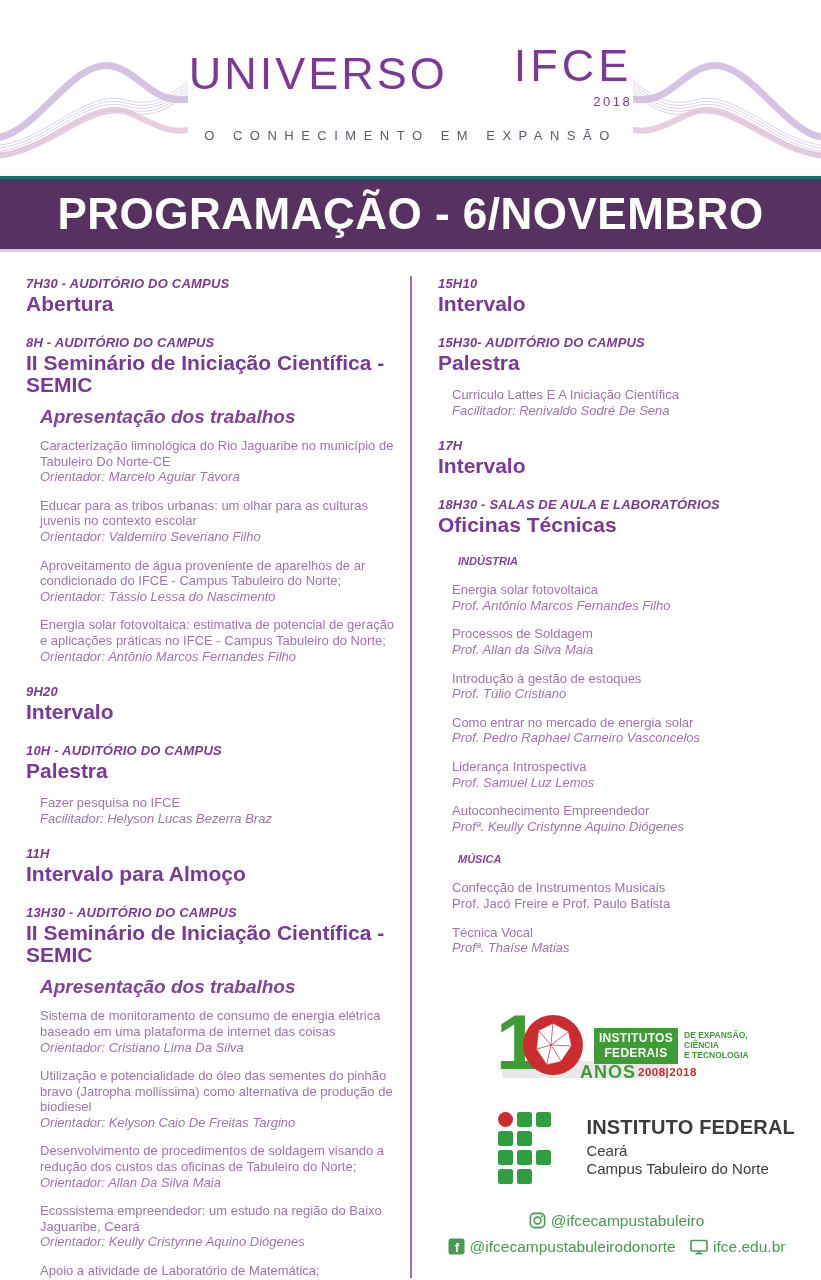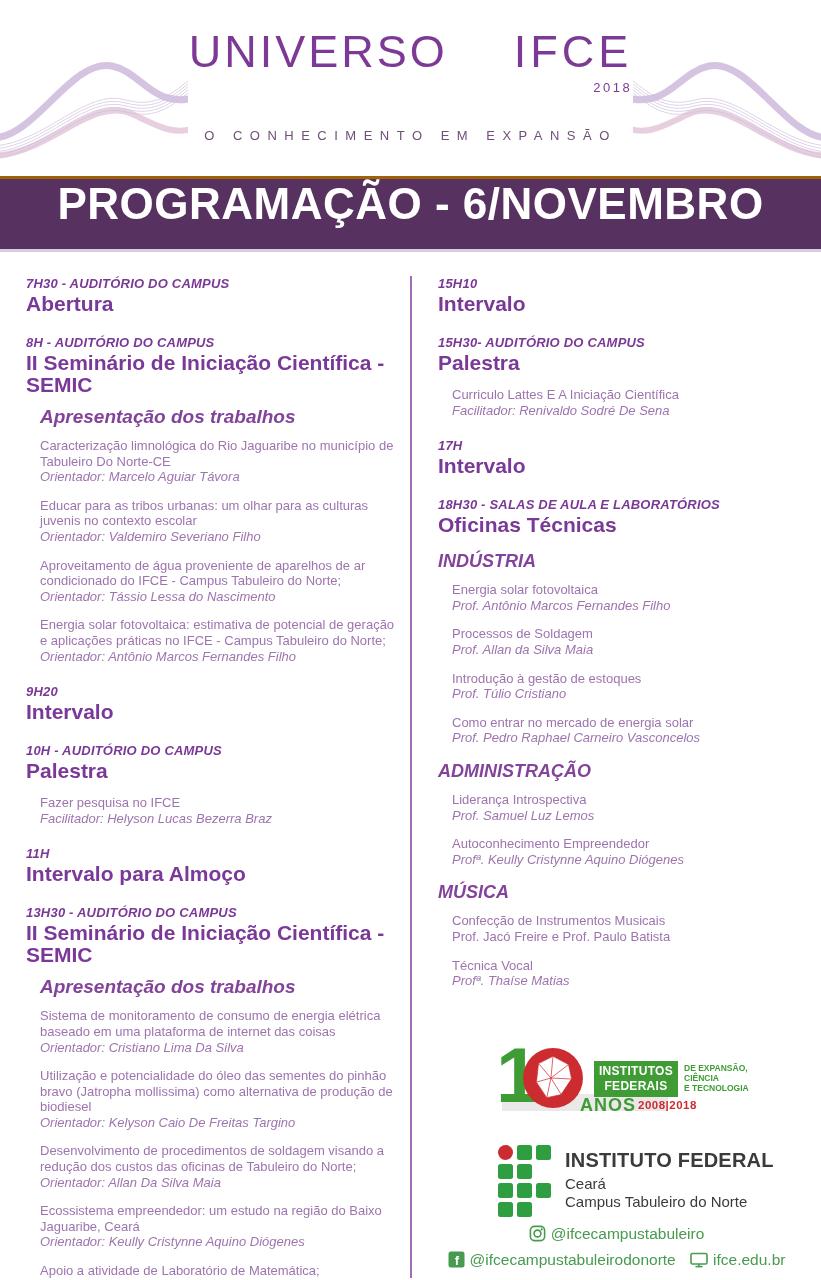--- a/index.html
+++ b/index.html
@@ -5,62 +5,62 @@
   html,body{margin:0;padding:0;background:#fff;}
   .page{position:relative;width:821px;height:1280px;background:#fff;overflow:hidden;
         font-family:"Liberation Sans",sans-serif;}
 
   
   .header{position:relative;height:162px;}
   .wave{position:absolute;top:38px;width:188px;height:122px;pointer-events:none;}
   .wave.left{left:0;}
   .wave.right{right:0;transform:scaleX(-1);}
   .logo-row{position:absolute;left:50%;top:26px;transform:translateX(-50%);
-            display:flex;align-items:flex-start;height:96px;gap:24px;}
+            display:flex;align-items:center;height:96px;gap:24px;}
   .logo-word{position:relative;font-size:45px;letter-spacing:3px;color:#7C3A96;z-index:2;}
   .ifce-block{display:flex;flex-direction:column;align-items:flex-end;margin-left:42px;z-index:2;}
   .logo-brand{font-size:45px;letter-spacing:4px;color:#7C3A96;}
   .logo-year{font-size:13px;letter-spacing:2.5px;color:#7C3A96;margin-top:2px;}
   .tagline{position:absolute;top:128px;width:100%;text-align:center;
            font-size:13px;letter-spacing:7.5px;color:#6E4F79;}
 
   
   .banner{margin-top:14px;height:70px;background:#57315F;
-          border-top:3px solid #a16207;border-bottom:3px solid #D9CBE3;
-          display:flex;justify-content:center;}
+          border-top:3px solid #0f766e;border-bottom:3px solid #D9CBE3;
+          display:flex;align-items:center;justify-content:center;}
   .banner h1{margin:0;color:#fff;font-size:44px;font-weight:bold;letter-spacing:.5px;}
 
   
   .main{display:flex;align-items:stretch;padding:24px 26px 0 26px;height:1026px;box-sizing:border-box;}
   .col-left{width:378px;flex:none;}
   .divider{width:2px;background:#A36DB3;flex:none;margin-left:6px;}
   .col-right{flex:1;padding-left:26px;display:flex;flex-direction:column;}
 
   .session{margin-bottom:20px;}
   .session-time{color:#7A3897;font-weight:bold;font-style:italic;font-size:13px;line-height:15px;letter-spacing:.2px;}
   .session-title{color:#7A3897;font-weight:bold;font-size:21px;line-height:22px;margin-top:2px;}
   .session-sub{color:#83439A;font-weight:bold;font-style:italic;font-size:19px;line-height:16px;margin:13px 0 0 14px;}
-  .group-heading{color:#83439A;font-weight:bold;font-style:italic;font-size:18px;line-height:16px;margin:17px 0 0 0;}
+  .group-heading{color:#83439A;font-weight:bold;font-style:italic;font-size:11px;line-height:16px;margin:17px 0 0 20px;}
   .work{margin:13px 0 0 14px;color:#9E74AE;font-size:13px;line-height:15.6px;}
   .work-person{font-style:italic;}
   .work-person.upright{font-style:normal;}
 
   
   .badge-ten{position:relative;width:262px;height:74px;margin:34px 0 0 58px;flex:none;}
   .ty-gray{position:absolute;left:6px;top:51px;width:166px;height:17px;background:#EAE8E9;}
   .ty-one{position:absolute;left:0;top:-8px;font-size:78px;line-height:80px;font-weight:bold;color:#3F9C35;}
   .ty-zero{position:absolute;left:26px;top:4px;width:62px;height:62px;}
   .ty-org{position:absolute;left:98px;top:18px;width:84px;background:#3F9C35;color:#fff;
           font-weight:bold;font-size:12px;line-height:15px;text-align:center;padding:3px 0;letter-spacing:.3px;}
   .ty-tags{position:absolute;left:188px;top:20px;color:#3F9C35;font-weight:bold;font-size:8.5px;line-height:10px;}
   .ty-anos{position:absolute;left:84px;top:52px;color:#3F9C35;font-weight:bold;font-size:18px;letter-spacing:1px;}
   .ty-years{position:absolute;left:142px;top:56px;color:#CC2C2F;font-weight:bold;font-size:11.5px;letter-spacing:.5px;}
 
   
-  .if-logo{display:flex;gap:14px;margin:28px 0 0 60px;align-items:flex-start;flex:none;}
+  .if-logo{display:flex;gap:14px;margin:28px 0 0 60px;align-items:flex-start;flex:none;justify-content:space-between;}
   .if-row{display:flex;gap:4px;margin-bottom:4px;}
   .if-row i{width:15px;height:15px;background:#2F9E41;border-radius:2.5px;display:block;}
   .if-row i.dot{border-radius:50%;background:#CB2C30;}
   .if-text{margin-top:4px;}
   .if-name{font-size:20px;font-weight:bold;color:#3B3B3A;letter-spacing:.2px;}
   .if-state{font-size:15px;color:#3B3B3A;margin-top:3px;}
   .if-campus{font-size:15px;color:#3B3B3A;margin-top:1px;}
 
   
   .social{margin-top:auto;padding-bottom:18px;text-align:center;color:#479A4E;font-size:15.5px;line-height:26px;}
@@ -211,21 +211,20 @@
               <div class="work-person">Prof. Allan da Silva Maia</div>
             </div>
             <div class="work">
               <div class="work-title">Introdução à gestão de estoques</div>
               <div class="work-person">Prof. Túlio Cristiano</div>
             </div>
             <div class="work">
               <div class="work-title">Como entrar no mercado de energia solar</div>
               <div class="work-person">Prof. Pedro Raphael Carneiro Vasconcelos</div>
             </div>
-            <div class="group-heading">ADMINISTRAÇÃO</div>
             <div class="work">
               <div class="work-title">Liderança Introspectiva</div>
               <div class="work-person">Prof. Samuel Luz Lemos</div>
             </div>
             <div class="work">
               <div class="work-title">Autoconhecimento Empreendedor</div>
               <div class="work-person">Profª. Keully Cristynne Aquino Diógenes</div>
             </div>
             <div class="group-heading">MÚSICA</div>
             <div class="work">

